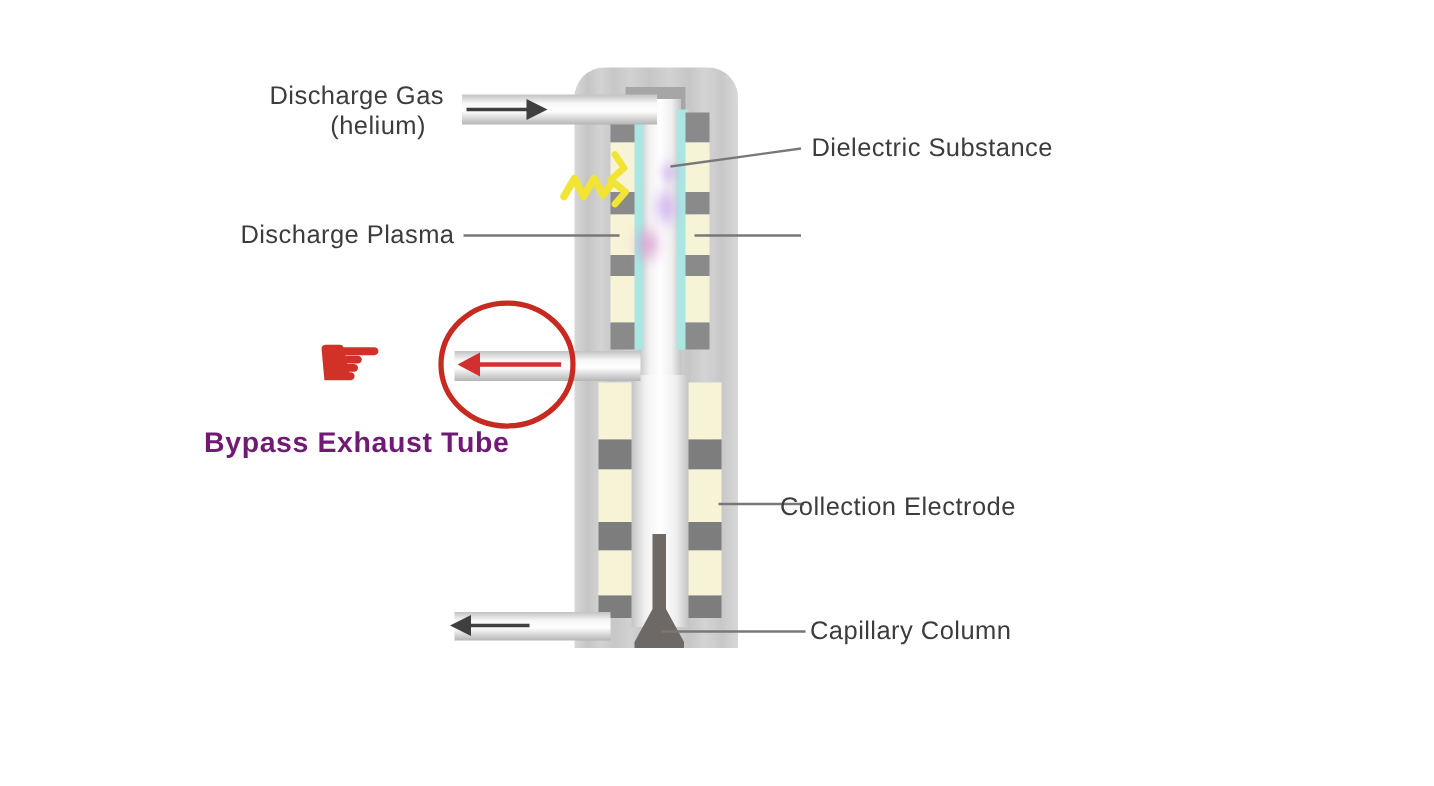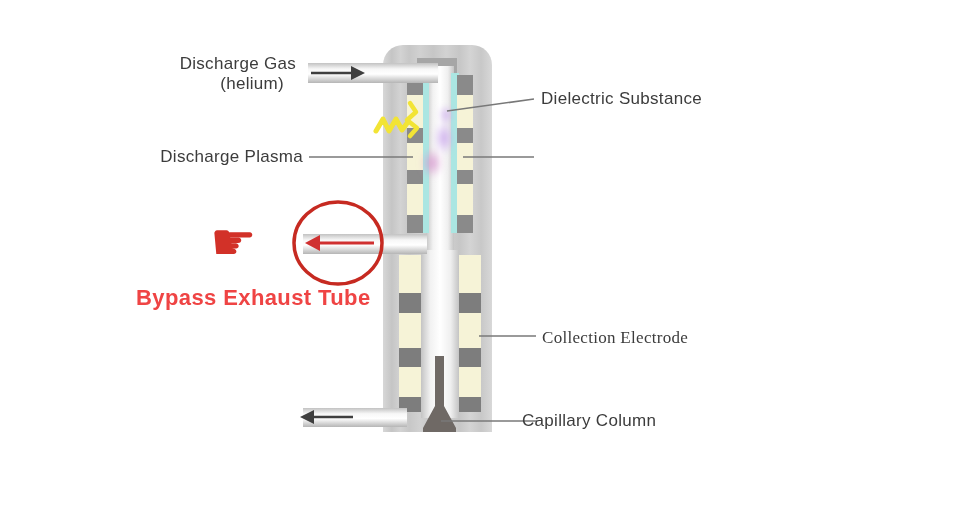--- a/index.html
+++ b/index.html
@@ -16,22 +16,22 @@
     color:#3c3c3c;
     font-size:17px;
     line-height:20px;
     letter-spacing:0.3px;
     white-space:nowrap;
   }
   .lbl.right-align{text-align:right;}
   .lbl .sub{display:block;padding-right:12px;}
   .lbl-red{
     position:absolute;
-    color:#ef4444;
-    font-size:22px;
+    color:#701a75;
+    font-size:19px;
     font-weight:bold;
     letter-spacing:0.4px;
     white-space:nowrap;
   }
   .pointer-glyph{
     position:absolute;
     color:#d23128;
     font-size:52px;
     line-height:1;
     font-family:"DejaVu Sans",sans-serif;
@@ -179,21 +179,21 @@
   <div class="lbl right-align" style="left:120px;top:54px;width:176px;">
     <span>Discharge Gas</span>
     <span class="sub">(helium)</span>
   </div>
 
   <div class="lbl" style="left:541px;top:89px;">Dielectric Substance</div>
 
   <div class="lbl right-align" style="left:120px;top:147px;width:183px;">Discharge Plasma</div>
 
 
-  <div class="lbl" style="left:542px;top:328px;font-family:Liberation Serif, serif;">Collection Electrode</div>
+  <div class="lbl" style="left:520px;top:328px;">Collection Electrode</div>
 
-  <div class="lbl" style="left:522px;top:411px;">Capillary Column</div>
+  <div class="lbl" style="left:540px;top:411px;">Capillary Column</div>
 
   <div class="pointer-glyph" style="left:210px;top:216px;">☛</div>
 
   <div class="lbl-red" style="left:136px;top:285px;">Bypass Exhaust Tube</div>
 
 </div>
 
 </body></html>

